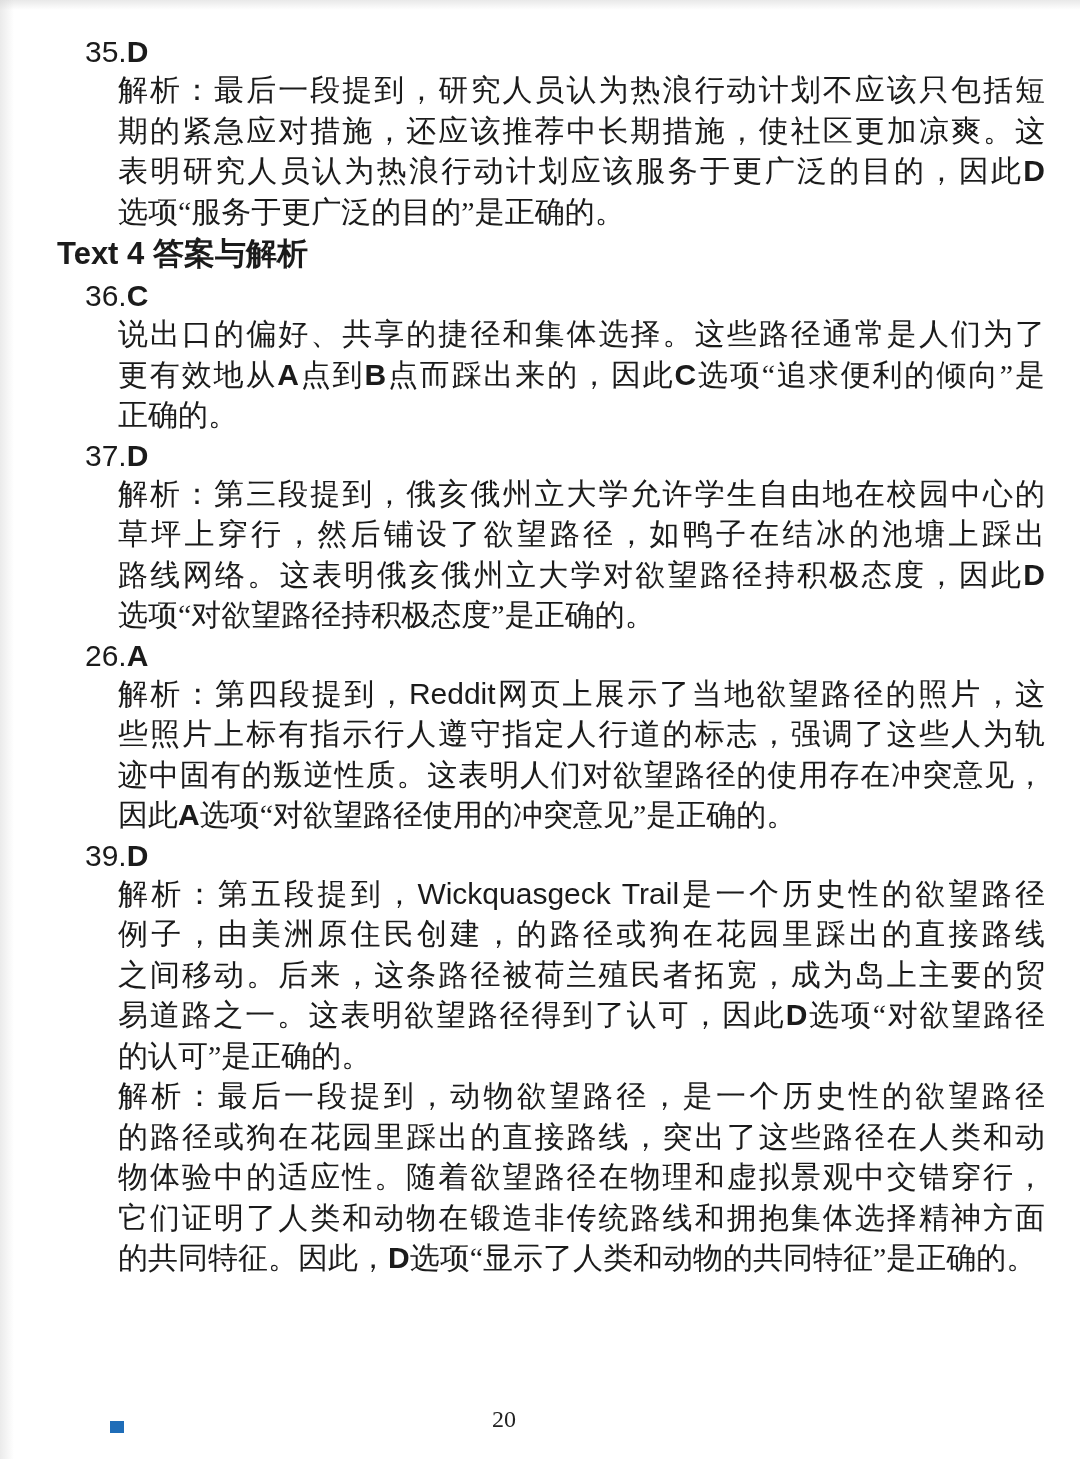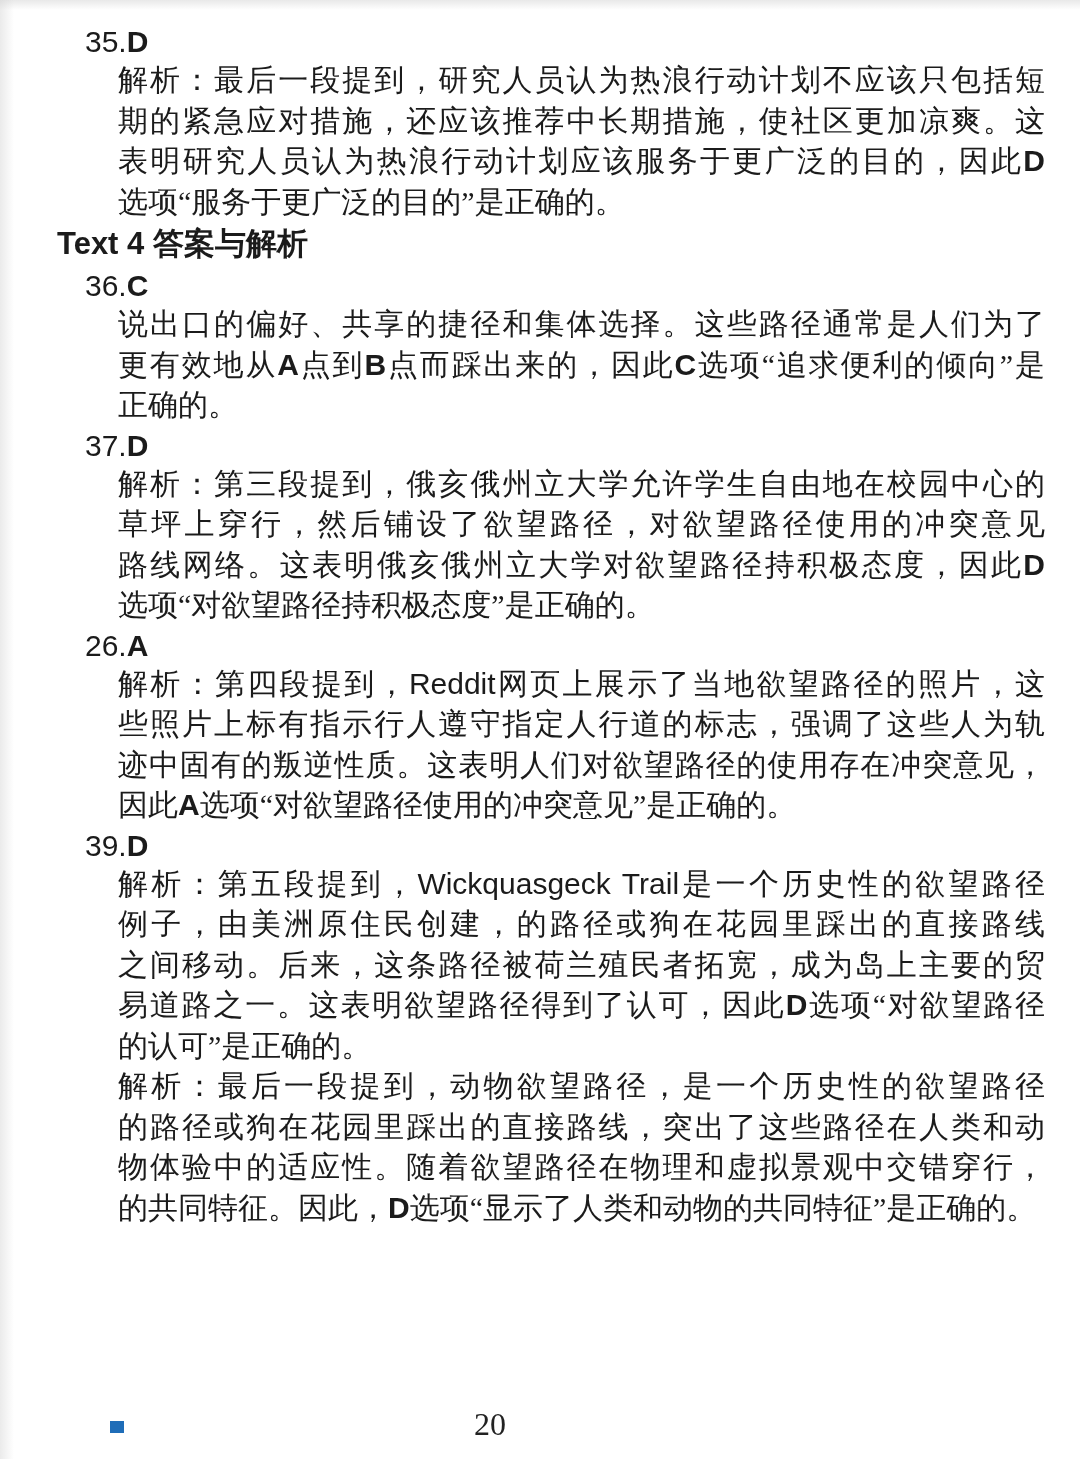--- a/index.html
+++ b/index.html
@@ -6,21 +6,21 @@
   html, body { background: #ffffff; }
   body {
     width: 1080px; height: 1459px;
     font-family: "Liberation Serif", "DejaVu Serif", serif;
     color: #1b1b1b;
     position: relative;
     overflow: hidden;
   }
   .page {
     position: absolute; inset: 0;
-    padding: 22px 35px 0 57px;
+    padding: 32px 35px 0 57px;
     background:
       linear-gradient(to right, rgba(210,210,210,.45), rgba(255,255,255,0) 14px),
       linear-gradient(to bottom, rgba(210,210,210,.5), rgba(255,255,255,0) 10px),
       #ffffff;
   }
   
   .text-heading {
     font-weight: bold;
     font-size: 31px;
     line-height: 44px;
@@ -58,22 +58,22 @@
   .footer-marker {
     position: absolute;
     left: 110px; top: 1421px;
     width: 14px; height: 12px;
     background: #1f6db8;
   }
   .page-number {
     position: absolute;
     left: 474px; top: 1406px;
     width: 60px;
-    text-align: left;
-    font-size: 32px;
+    text-align: center;
+    font-size: 24px;
     font-family: "Liberation Serif", "DejaVu Serif", serif;
     color: #222;
   }
 </style>
 </head>
 <body>
 
 <div class="page">
   <div id="sections">
       <div class="item">
@@ -91,21 +91,21 @@
         <div class="item-body">
           <div class="line"><span>说出口的偏好、共享的捷径和集体选择。这些路径通常是人们为了</span></div>
           <div class="line"><span>更有效地从</span><span class="b lat">A</span><span>点到</span><span class="b lat">B</span><span>点而踩出来的，因此</span><span class="b lat">C</span><span>选项“追求便利的倾向”是</span></div>
           <div class="line last"><span>正确的。</span></div>
         </div>
       </div>
       <div class="item">
         <div class="item-num"><span>37.</span><span class="ans">D</span></div>
         <div class="item-body">
           <div class="line"><span>解析：第三段提到，俄亥俄州立大学允许学生自由地在校园中心的</span></div>
-          <div class="line"><span>草坪上穿行，然后铺设了欲望路径，对欲望路径使用的冲突意见</span></div>
+          <div class="line"><span>草坪上穿行，然后铺设了欲望路径，如鸭子在结冰的池塘上踩出</span></div>
           <div class="line"><span>路线网络。这表明俄亥俄州立大学对欲望路径持积极态度，因此</span><span class="b lat">D</span></div>
           <div class="line last"><span>选项“对欲望路径持积极态度”是正确的。</span></div>
         </div>
       </div>
       <div class="item">
         <div class="item-num"><span>26.</span><span class="ans">A</span></div>
         <div class="item-body">
           <div class="line"><span>解析：第四段提到，</span><span class="lat">Reddit</span><span>网页上展示了当地欲望路径的照片，这</span></div>
           <div class="line"><span>些照片上标有指示行人遵守指定人行道的标志，强调了这些人为轨</span></div>
           <div class="line"><span>迹中固有的叛逆性质。这表明人们对欲望路径的使用存在冲突意见，</span></div>
@@ -120,19 +120,20 @@
           <div class="line"><span>之间移动。后来，这条路径被荷兰殖民者拓宽，成为岛上主要的贸</span></div>
           <div class="line"><span>易道路之一。这表明欲望路径得到了认可，因此</span><span class="b lat">D</span><span>选项“对欲望路径</span></div>
           <div class="line last"><span>的认可”是正确的。</span></div>
         </div>
       </div>
       <div class="item">
         <div class="item-body">
           <div class="line"><span>解析：最后一段提到，动物欲望路径，是一个历史性的欲望路径</span></div>
           <div class="line"><span>的路径或狗在花园里踩出的直接路线，突出了这些路径在人类和动</span></div>
           <div class="line"><span>物体验中的适应性。随着欲望路径在物理和虚拟景观中交错穿行，</span></div>
+          <div class="line"><span>它们证明了人类和动物在锻造非传统路线和拥抱集体选择精神方面</span></div>
           <div class="line last"><span>的共同特征。因此，</span><span class="b lat">D</span><span>选项“显示了人类和动物的共同特征”是正确的。</span></div>
         </div>
       </div>
     </div>
   <span class="footer-marker" id="footer-marker" style="background: rgb(31, 109, 184);"></span>
   <span class="page-number">20</span>
 </div>
 
 </body></html>

